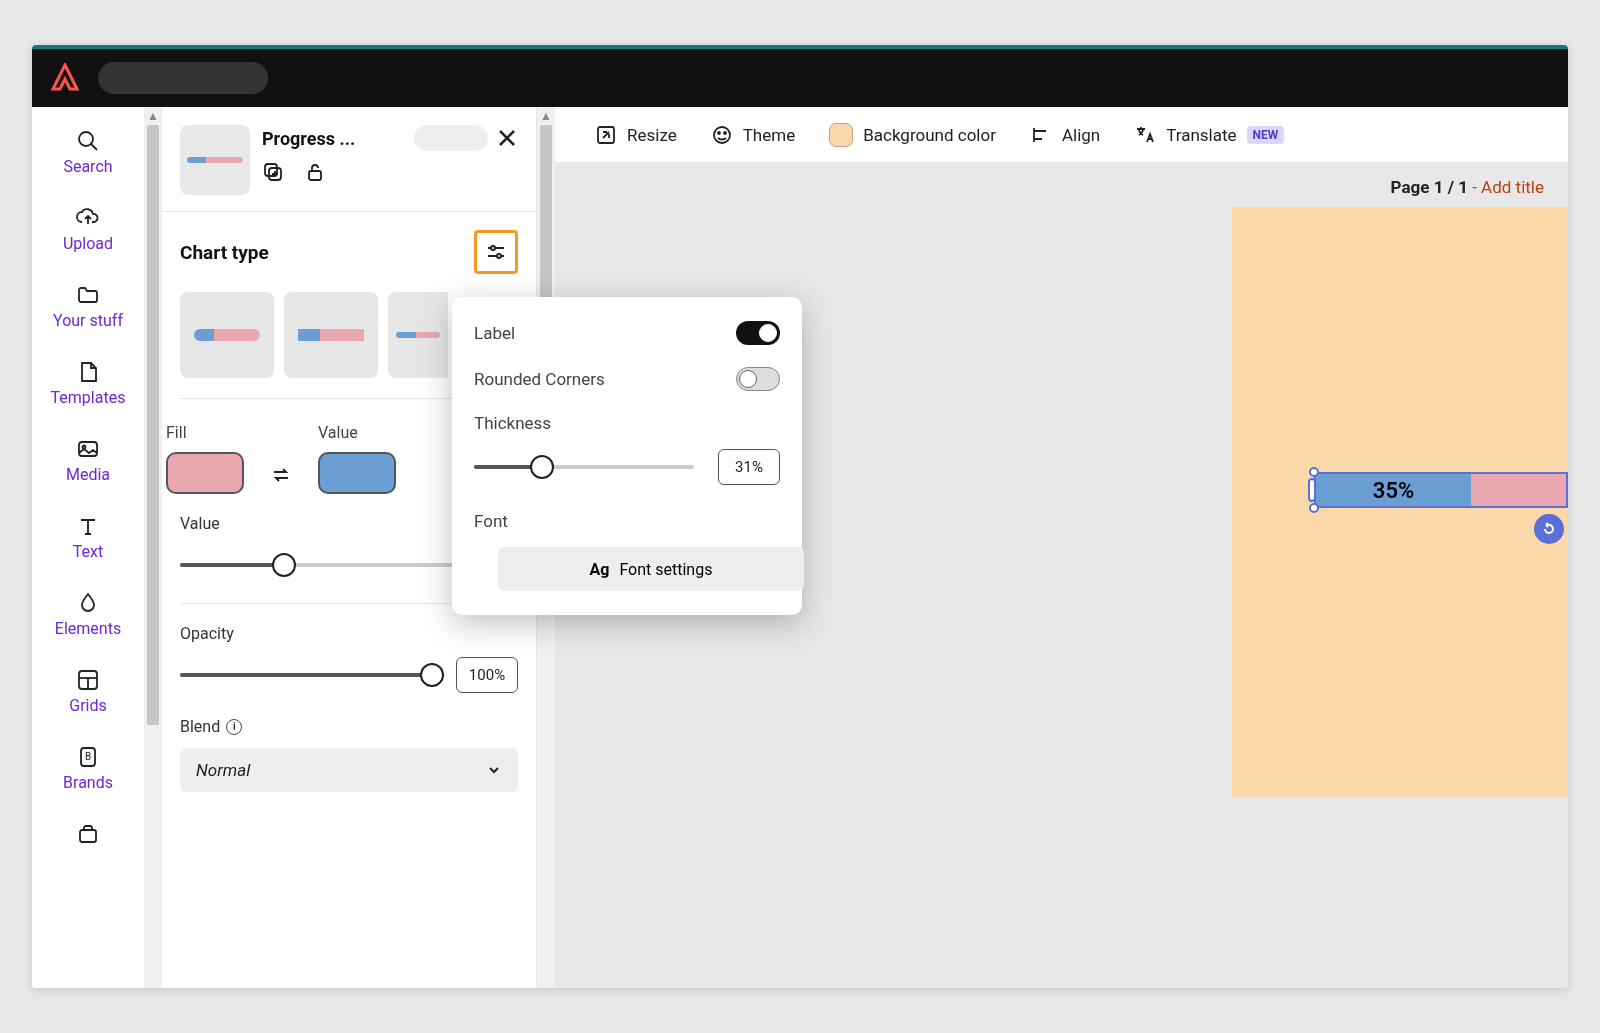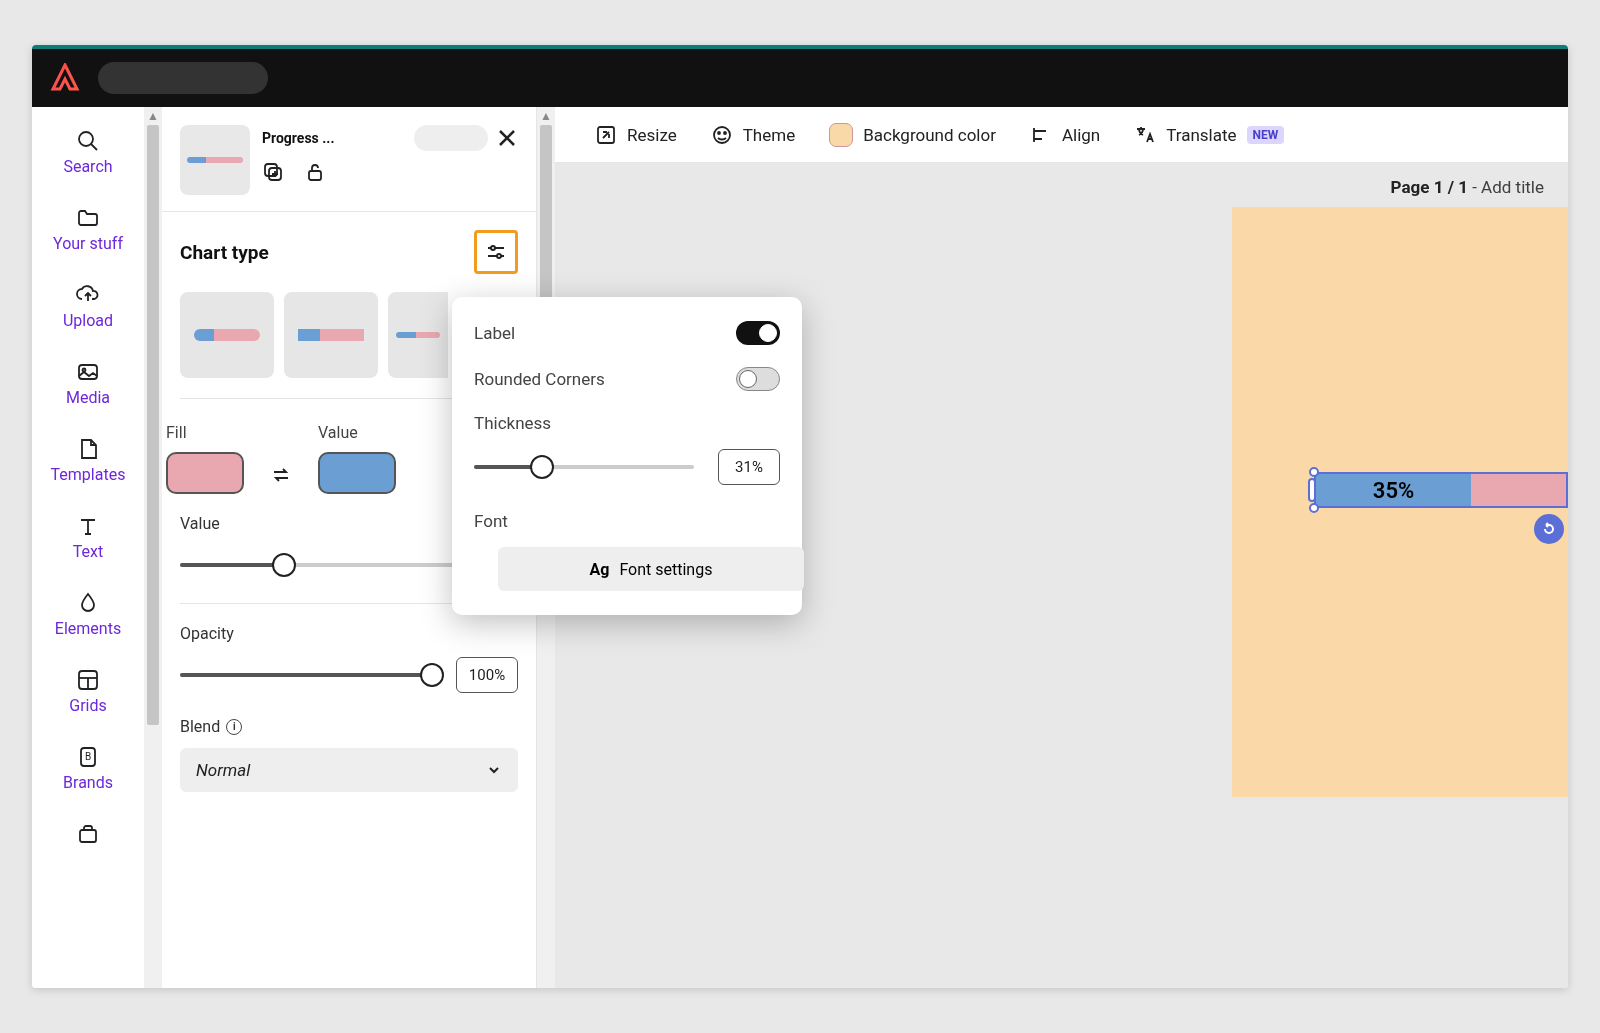--- a/index.html
+++ b/index.html
@@ -22,21 +22,21 @@
   .scroll-gutter { width: 18px; background: #f0f0f0; position: relative;}
   .scroll-arrow { position:absolute; left:2px; width:14px; height:14px; color:#888; font-size:12px; text-align:center; line-height:14px;}
   .scroll-thumb { position:absolute; left:3px; width:12px; background:#c5c5c5; border-radius:2px;}
   
   
   .props { width: 375px; background:#fff; border-right:1px solid #e5e5e5; display:flex; flex-direction:column; position:relative;}
   .props-header { display:flex; align-items:flex-start; gap:12px; padding: 18px 18px 16px 18px; border-bottom:1px solid #e5e5e5;}
   .thumb { width:70px; height:70px; background:#e8e8e8; border-radius:8px; display:flex; align-items:center; justify-content:center;}
   .thumb-bar { width:56px; height:6px; border-radius:3px; background: linear-gradient(to right, #6b9fd4 0% 34%, #e9a8b0 34% 100%);}
   .props-title-row { display:flex; align-items:center; gap:8px; flex:1;}
-  .props-title { font-size:14px; font-weight:700; color:#111; flex:1; white-space:nowrap; overflow:hidden; text-overflow:ellipsis;}
+  .props-title { font-size:18px; font-weight:700; color:#111; flex:1; white-space:nowrap; overflow:hidden; text-overflow:ellipsis;}
   .props-title-pill { width:74px; height:26px; background:#eee; border-radius:13px;}
   .close-x { width:22px; height:22px; cursor:pointer;}
   .header-icons { display:flex; gap:20px; margin-top:10px;}
   .hicon { width:22px; height:22px; cursor:pointer;}
   .hicon svg { width:22px; height:22px; stroke:#222; stroke-width:1.8; fill:none;}
   
   .section { padding: 18px 18px 0 18px;}
   .section-title-row { display:flex; align-items:center; justify-content:space-between;}
   .section-title { font-size:19px; font-weight:700; color:#111;}
   .settings-btn { width:44px; height:44px; border:3px solid #f39b1e; border-radius:4px; display:flex; align-items:center; justify-content:center; cursor:pointer;}
@@ -89,21 +89,21 @@
   
   
   .canvas-area { flex:1; background:#e8e8e8; display:flex; flex-direction:column; position:relative;}
   .toolbar { height:56px; background:#fff; display:flex; align-items:center; gap:34px; padding:0 40px; border-bottom:1px solid #e5e5e5;}
   .tool { display:flex; align-items:center; gap:10px; cursor:pointer; font-size:17px; color:#222;}
   .tool svg { width:22px; height:22px; stroke:#222; stroke-width:1.8; fill:none;}
   .bg-swatch { width:24px; height:24px; border-radius:7px; background:#f9d9a8; border:1.5px solid #c99;}
   .new-badge { background:#dcd6ff; color:#4a3fc9; font-size:12px; font-weight:700; padding:2px 6px; border-radius:4px;}
   
   .page-info { position:absolute; top:70px; right:24px; font-size:17px; color:#222;}
-  .page-info .sub { color:#404040;margin-top:44px;}
+  .page-info .sub { color:#c2410c;margin-top:44px;}
   
   .artboard { position:absolute; top:100px; right:0; width:336px; height:590px; background:#fad8a7; }
   .prog-sel { position:absolute; top:265px; left:82px; right:0; height:52px;}
   .prog-bar { height:36px; border:2px solid #5b6fd6; display:flex;}
   .prog-fill { background:#6b9fd4; display:flex; align-items:center; justify-content:center; color:#000000; font-size:22px; font-weight:600;}
   .prog-rest { background:#e9a8b0; flex:1;}
   .handle { width:10px; height:10px; background:#fff; border:2px solid #5b6fd6; border-radius:50%; position:absolute;}
   .handle.tl { top:-5px; left:-5px;}
   .handle.bl { bottom:11px; left:-5px;}
   .whandle { position:absolute; left:-6px; top:6px; width:8px; height:24px; background:#fff; border:2px solid #5b6fd6; border-radius:4px;}
@@ -140,52 +140,52 @@
             <svg viewBox="0 0 24 24">
               <circle cx="10" cy="10" r="7"></circle>
               <line x1="15" y1="15" x2="21" y2="21"></line>
             </svg>
           </div>
         <span>Search</span>
       </div>
       <div class="nav-item">
         <div class="nav-icon">
             <svg viewBox="0 0 24 24">
-              <path d="M3 7a2 2 0 012-2h4l2 3h8a2 2 0 012 2v7a2 2 0 01-2 2H5a2 2 0 01-2-2V7z"></path>
-            </svg>
-          </div>
-        <span>Your stuff</span>
-      </div>
-      <div class="nav-item">
-        <div class="nav-icon">
-            <svg viewBox="0 0 24 24">
               <path d="M6 16a5 5 0 010-10 6 6 0 0111 2 4 4 0 011 8h-2"></path>
               <path d="M12 10v8M9 13l3-3 3 3"></path>
             </svg>
           </div>
         <span>Upload</span>
+      </div>
+      <div class="nav-item">
+        <div class="nav-icon">
+            <svg viewBox="0 0 24 24">
+              <path d="M3 7a2 2 0 012-2h4l2 3h8a2 2 0 012 2v7a2 2 0 01-2 2H5a2 2 0 01-2-2V7z"></path>
+            </svg>
+          </div>
+        <span>Your stuff</span>
+      </div>
+      <div class="nav-item">
+        <div class="nav-icon">
+            <svg viewBox="0 0 24 24">
+              <path d="M6 3h9l5 5v13H6z"></path>
+              <path d="M15 3v5h5"></path>
+            </svg>
+          </div>
+        <span>Templates</span>
       </div>
       <div class="nav-item">
         <div class="nav-icon">
             <svg viewBox="0 0 24 24">
               <rect x="3" y="5" width="18" height="14" rx="3"></rect>
               <circle cx="8" cy="10" r="1.5"></circle>
               <path d="M3 16l5-4 5 4 4-3 4 3"></path>
             </svg>
           </div>
         <span>Media</span>
-      </div>
-      <div class="nav-item">
-        <div class="nav-icon">
-            <svg viewBox="0 0 24 24">
-              <path d="M6 3h9l5 5v13H6z"></path>
-              <path d="M15 3v5h5"></path>
-            </svg>
-          </div>
-        <span>Templates</span>
       </div>
       <div class="nav-item">
         <div class="nav-icon">
             <svg viewBox="0 0 24 24">
               <path d="M5 6h14M12 6v14M9 20h6"></path>
             </svg>
           </div>
         <span>Text</span>
       </div>
       <div class="nav-item">

